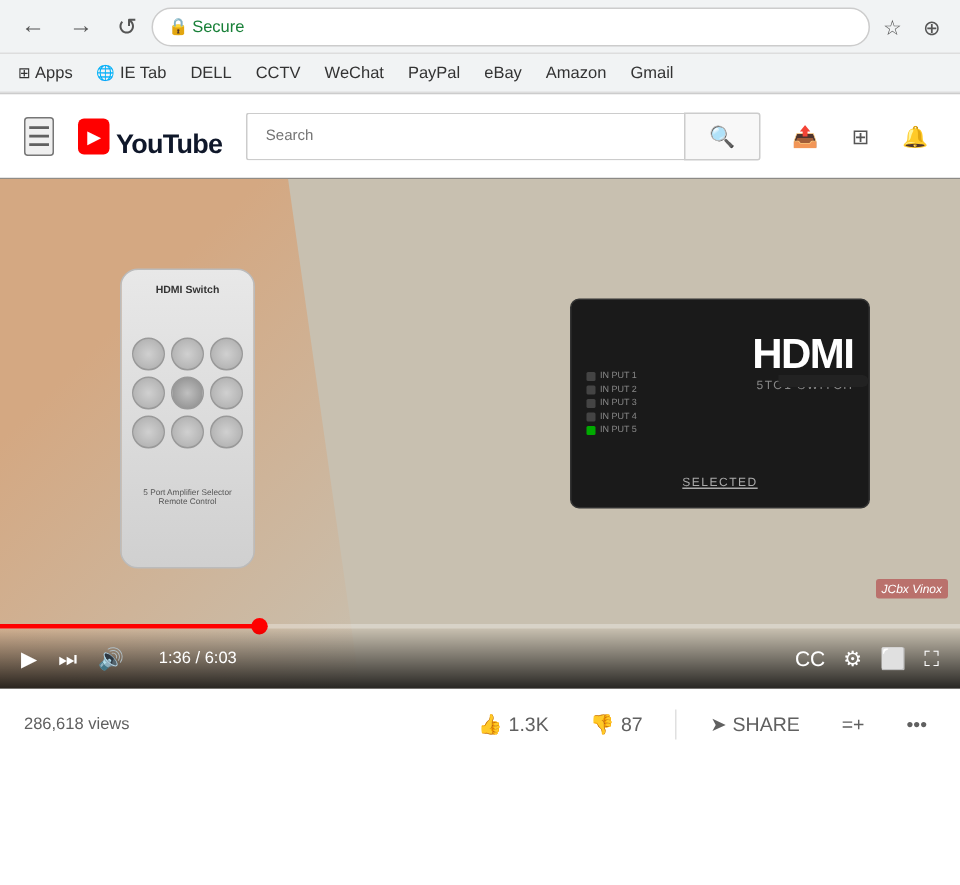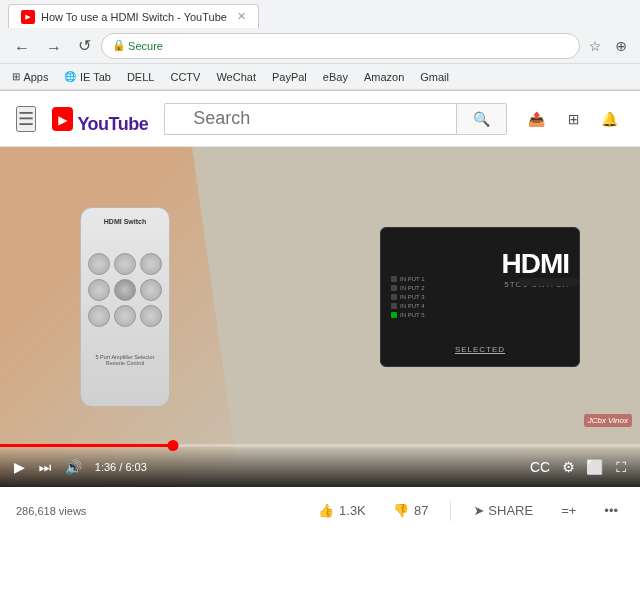--- a/index.html
+++ b/index.html
@@ -26,23 +26,23 @@
     .bookmarks-bar { height: 26px; display: flex; align-items: center; padding: 0 8px; gap: 8px; background: #f1f3f4; border-bottom: 1px solid #ddd; font-size: 11px; color: #333; overflow: hidden; }
     .bookmark-item { display: flex; align-items: center; gap: 3px; cursor: pointer; padding: 2px 4px; border-radius: 3px; white-space: nowrap; }
     .bookmark-icon { font-size: 10px; }
 
     
     .yt-header { height: 56px; display: flex; align-items: center; padding: 0 16px; gap: 16px; background: #fff; border-bottom: 1px solid #e5e5e5; }
     .hamburger { font-size: 18px; cursor: pointer; color: #606060; }
     .yt-logo { display: flex; align-items: center; gap: 4px; }
     .yt-logo-icon { background: #ff0000; border-radius: 4px; padding: 3px 6px; }
     .yt-logo-icon::after { content: '▶'; color: white; font-size: 12px; }
-    .yt-logo-text { font-size: 18px; font-weight: bold; color: #4c1d95; letter-spacing: -0.5px; margin-top: 12px; }
+    .yt-logo-text { font-size: 18px; font-weight: bold; color: #0f172a; letter-spacing: -0.5px; margin-top: 12px; }
     .yt-search-bar { flex: 1; display: flex; height: 32px; }
-    .yt-search-input { flex: 1; border: 1px solid #ccc; border-right: none; border-radius: 2px 0 0 2px; padding: 0 28px; font-size: 18px; color: #333; outline: none; }
+    .yt-search-input { flex: 1; border: 1px solid #ccc; border-right: none; border-radius: 2px 0 0 2px; padding: 0 12px; font-size: 10px; color: #333; outline: none; }
     .yt-search-btn { background: #f8f8f8; border: 1px solid #ccc; border-radius: 0 2px 2px 0; padding: 0 16px; cursor: pointer; font-size: 14px; color: #666; }
     .yt-header-right { display: flex; align-items: center; gap: 12px; }
 
     
     .video-container { position: relative; width: 640px; height: 340px; background: #000; overflow: hidden; }
 
     
     .scene { width: 100%; height: 100%; position: relative; overflow: hidden; }
     .carpet-bg { position: absolute; inset: 0; background: #c8c0b0; }
     .hand-area { position: absolute; left: 0; top: 0; width: 240px; height: 100%; background: linear-gradient(135deg, #d4a882 30%, #c8c0b0 100%); clip-path: polygon(0 0, 80% 0, 100% 100%, 0 100%); }
@@ -67,44 +67,37 @@
     .watermark { position: absolute; bottom: 60px; right: 8px; background: rgba(180,80,80,0.7); color: #fff; font-size: 8px; padding: 2px 4px; border-radius: 2px; font-style: italic; margin-left: 48px; }
 
     
     .video-progress-bar { position: absolute; bottom: 40px; left: 0; right: 0; height: 3px; background: rgba(255,255,255,0.3); cursor: pointer; }
     .video-progress-fill { height: 100%; width: 27%; background: #ff0000; }
     .video-progress-dot { position: absolute; top: -4px; left: 27%; width: 11px; height: 11px; background: #ff0000; border-radius: 50%; transform: translateX(-50%); }
 
     
     .video-controls { position: absolute; bottom: 0; left: 0; right: 0; height: 40px; background: linear-gradient(transparent, rgba(0,0,0,0.8)); display: flex; align-items: center; padding: 0 12px; gap: 10px; }
     .ctrl-btn { background: none; border: none; color: #fff; cursor: pointer; font-size: 14px; padding: 2px; }
-    .time-display { color: #fff; font-size: 11px; }
+    .time-display { color: #fff; font-size: 11px; margin-left: 11px; }
     .ctrl-spacer { flex: 1; }
     .ctrl-right { display: flex; align-items: center; gap: 8px; }
 
     
     .video-info { padding: 12px 16px 6px; }
     .video-title { font-size: 18px; font-weight: 400; color: #212121; margin-bottom: 8px; }
     .video-meta { display: flex; align-items: center; justify-content: space-between; }
     .view-count { font-size: 11px; color: #606060; }
     .action-buttons { display: flex; align-items: center; gap: 16px; }
     .action-btn { display: flex; align-items: center; gap: 4px; background: none; border: none; cursor: pointer; font-size: 13px; color: #606060; padding: 4px 6px; }
     .action-divider { width: 1px; height: 20px; background: #e0e0e0; }
   </style>
 </head>
 <body>
 
 <div class="browser-chrome">
-  <div class="tab-bar">
-    <div class="browser-tab">
-      <div class="tab-favicon"></div>
-      <span class="tab-title">How To use a HDMI Switch - YouTube</span>
-      <span class="tab-close">✕</span>
-    </div>
-  </div>
 
   <div class="nav-bar">
     <button class="nav-btn">←</button>
     <button class="nav-btn">→</button>
     <button class="nav-btn">↺</button>
 
     <div class="address-bar">
       <span class="secure-icon">🔒 <span>Secure</span></span>
     </div>
     <div class="nav-actions">

